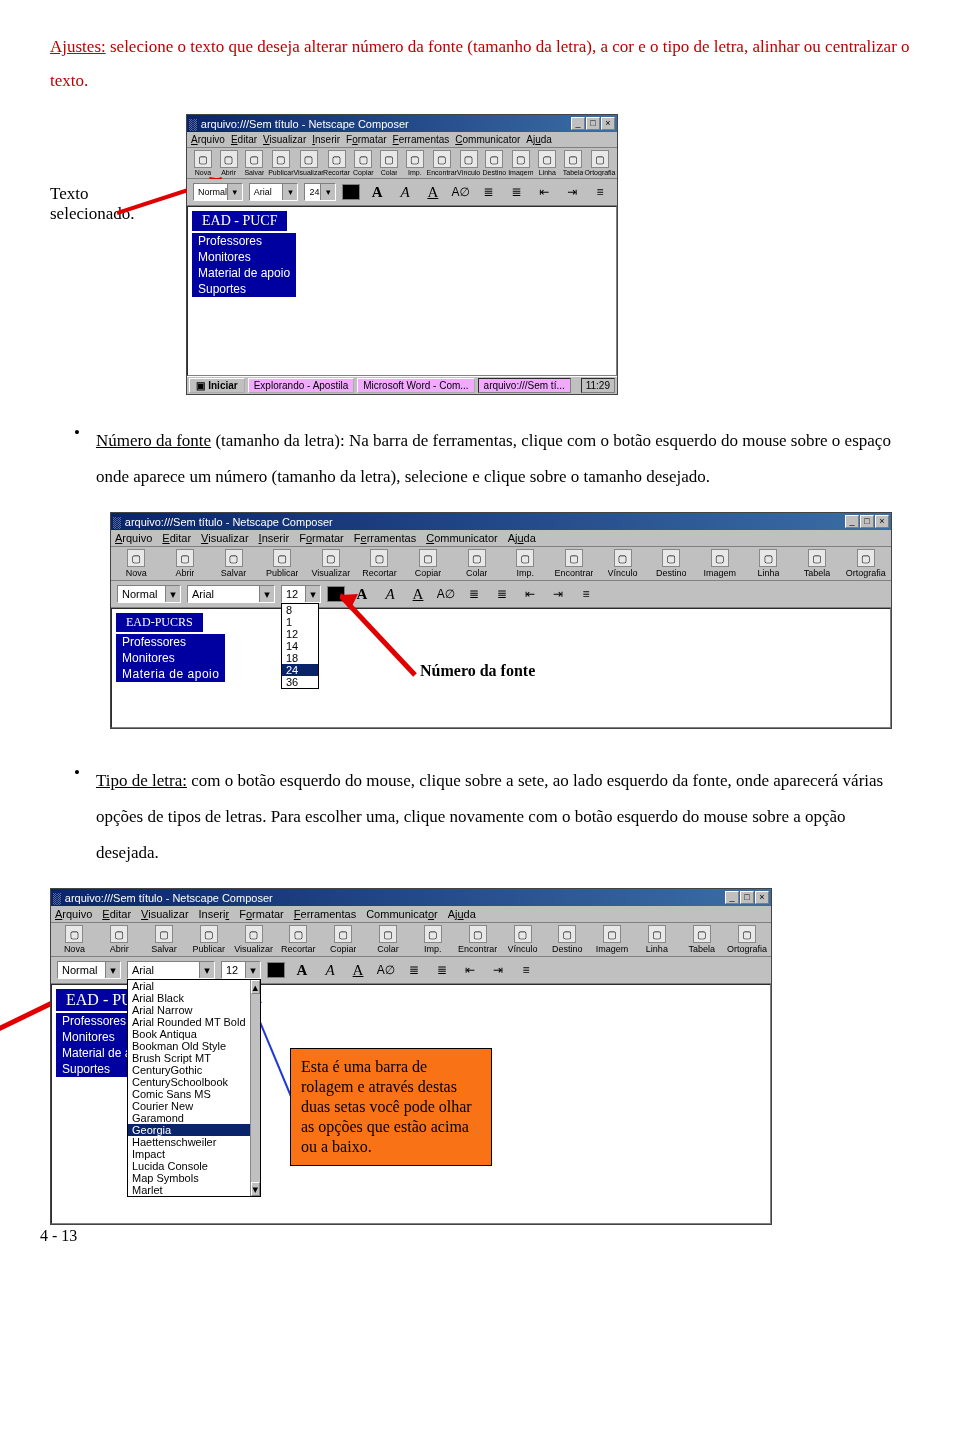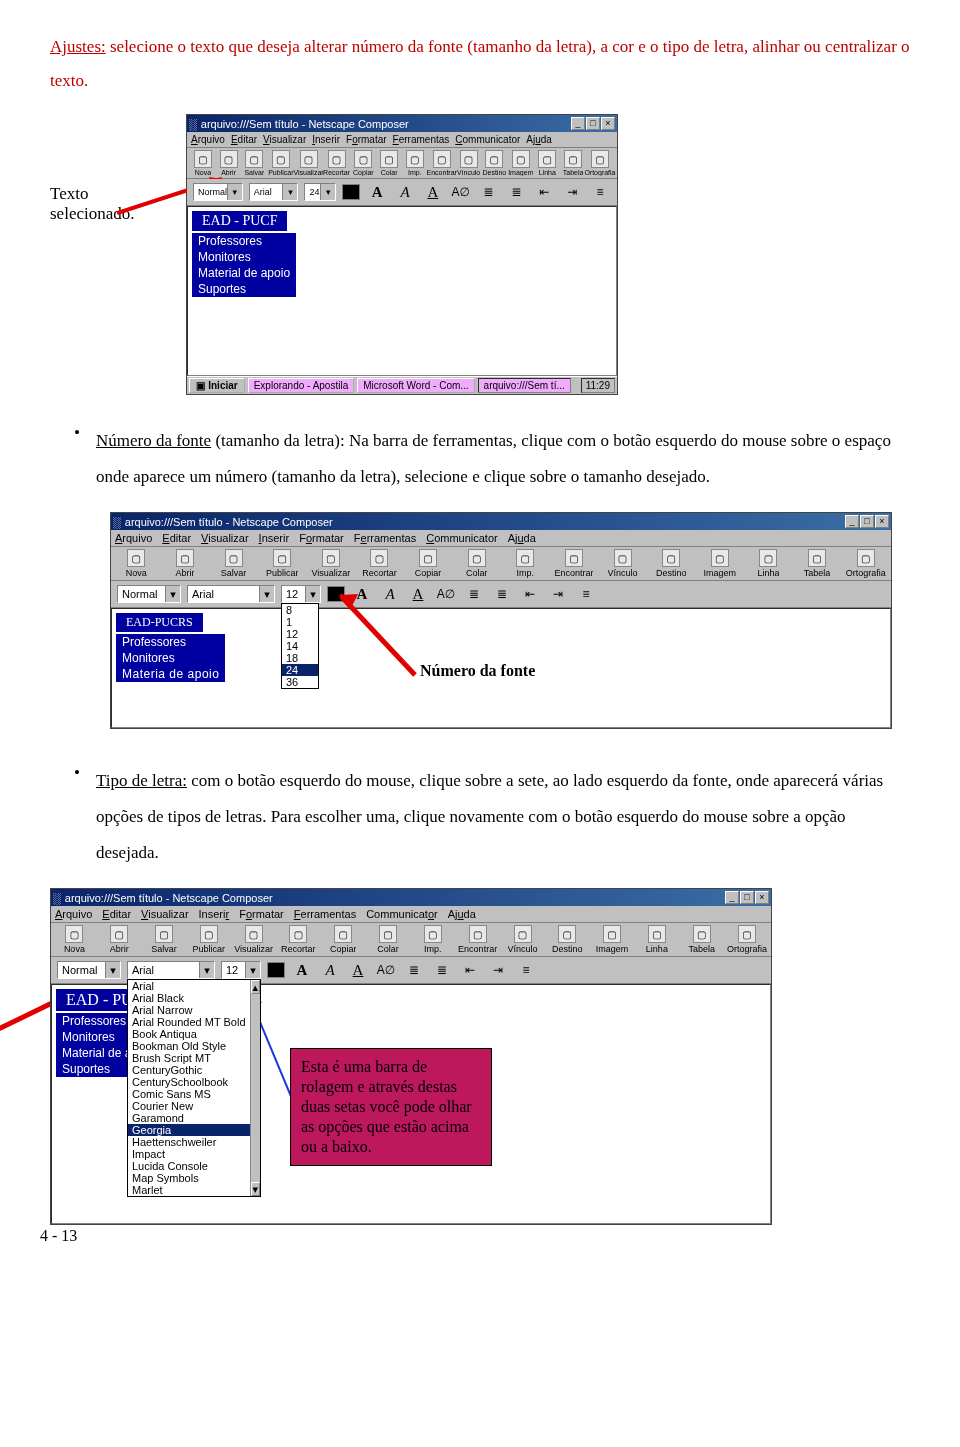--- a/index.html
+++ b/index.html
@@ -138,21 +138,21 @@
   .status { background:#c0c0c0; display:flex; border-top:1px solid #fff; font-size:10px;}
   .status .pane{ border:1px inset #808080; padding:1px 6px; margin:1px;}
   .taskbar { background:#c0c0c0; border-top:1px solid #fff; display:flex; align-items:center; gap:3px; padding:1px 2px; font-size:10px;}
   .taskbar .start {background:#c0c0c0;border:1px outset #fff; padding:1px 6px; font-weight:bold;}
   .taskbar .tbutton {background:#f0abfc;border:1px outset #fff;padding:1px 5px; white-space:nowrap;}
   .taskbar .tbutton.pressed{border:1px inset #808080;}
   .taskbar .clock{margin-left:auto;border:1px inset #808080;padding:1px 4px;}
   .callout {
     position:absolute;
     border:1px solid #000;
-    background:#be185d;
+    background:#f97316;
     font-family:"Times New Roman",serif;
     font-size:16px;
     padding:8px 10px;
     width:180px;
     line-height:1.25;
   }
   .page-num { position:absolute; bottom:10px; left:40px; font-size:16px; font-family:"Times New Roman",serif;}
   .midlabel { position:absolute; font-family:"Times New Roman",serif; font-weight:bold; font-size:16px;}
 </style>
 </head>

